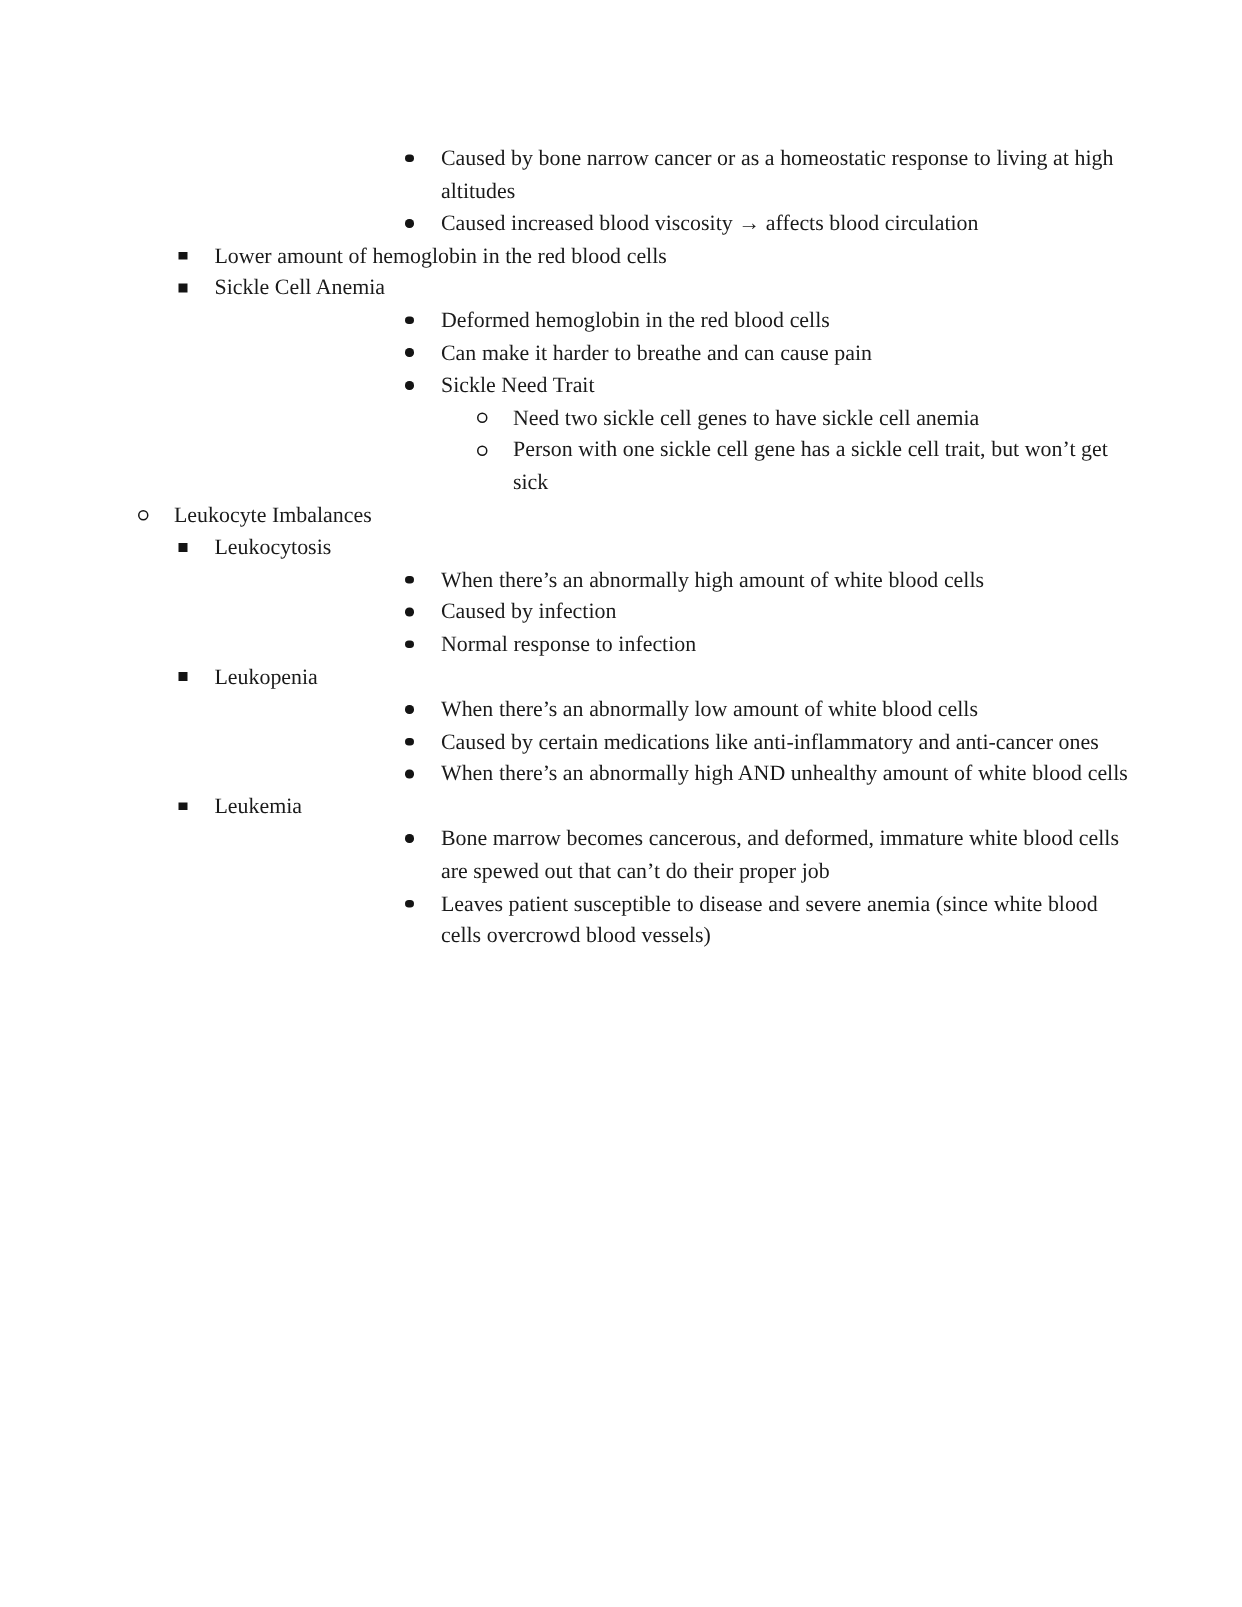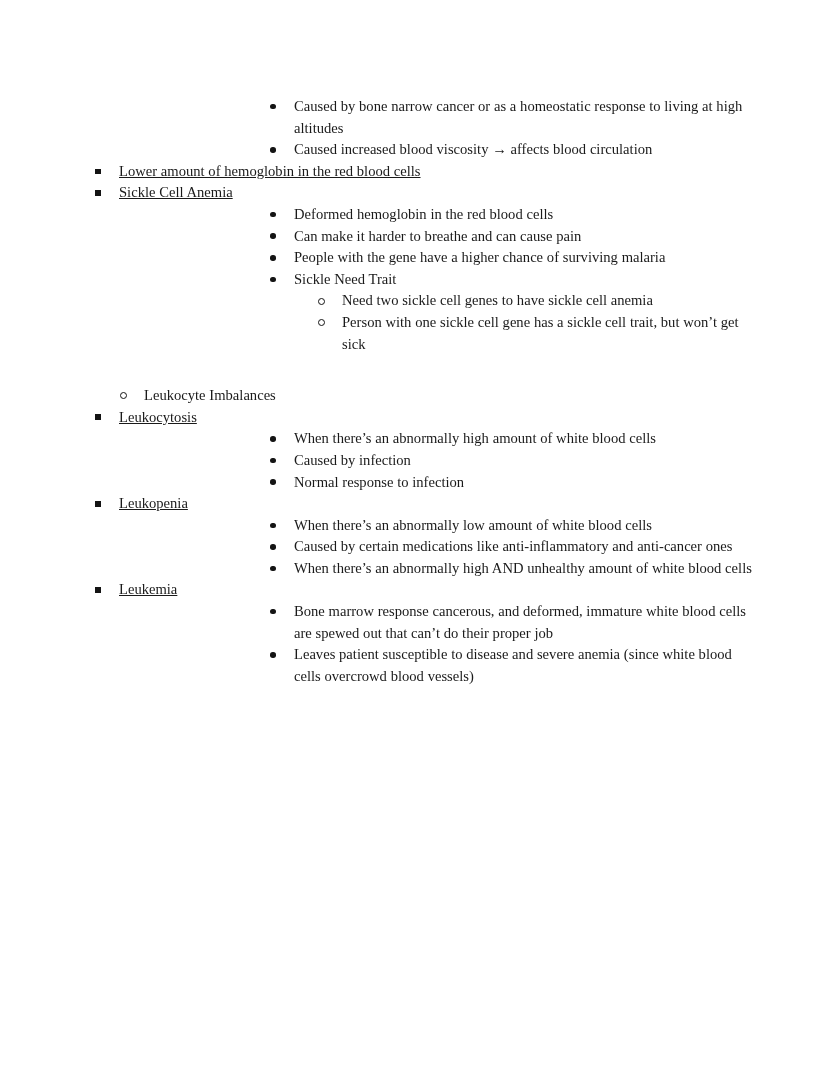--- a/index.html
+++ b/index.html
@@ -89,22 +89,22 @@
   }
 
   .text {
     flex: 1 1 auto;
     text-align: left;
     white-space: normal;
     word-spacing: 0.1px;
   }
 
   
-  .lvl-1 > .row { padding-left: 120px; margin-top: 30px; }
-  .lvl-2 > .row { padding-left: 95px; text-decoration: underline; }
+  .lvl-1 > .row { padding-left: 92px; }
+  .lvl-2 > .row { padding-left: 119px; }
   .lvl-3 > .row { padding-left: 270px; }
   .lvl-4 > .row { padding-left: 318px; }
 
   .lvl-1 > .row .text { max-width: 556px; }
   .lvl-2 > .row .text { max-width: 507px; }
   .lvl-3 > .row .text { max-width: 458px; }
   .lvl-4 > .row .text { max-width: 410px; }
 </style>
 </head>
 <body>
@@ -144,26 +144,20 @@
         </li>
         <li class="node lvl-3">
           <div class="row">
             <span class="bullet"><span class="disc"></span></span>
             <span class="text">Can make it harder to breathe and can cause pain</span>
           </div>
         </li>
         <li class="node lvl-3">
           <div class="row">
             <span class="bullet"><span class="disc"></span></span>
-            <span class="text">People with the gene have a higher chance of surviving malaria</span>
-          </div>
-        </li>
-        <li class="node lvl-3">
-          <div class="row">
-            <span class="bullet"><span class="disc"></span></span>
             <span class="text">Sickle Need Trait</span>
           </div>
         </li>
         <li class="node lvl-4">
           <div class="row">
             <span class="bullet"><span class="circle"></span></span>
             <span class="text">Need two sickle cell genes to have sickle cell anemia</span>
           </div>
         </li>
         <li class="node lvl-4">
@@ -228,21 +222,21 @@
         </li>
         <li class="node lvl-2">
           <div class="row">
             <span class="bullet"><span class="square"></span></span>
             <span class="text">Leukemia</span>
           </div>
         </li>
         <li class="node lvl-3">
           <div class="row">
             <span class="bullet"><span class="disc"></span></span>
-            <span class="text">Bone marrow response cancerous, and deformed, immature white blood cells are spewed out that can’t do their proper job</span>
+            <span class="text">Bone marrow becomes cancerous, and deformed, immature white blood cells are spewed out that can’t do their proper job</span>
           </div>
         </li>
         <li class="node lvl-3">
           <div class="row">
             <span class="bullet"><span class="disc"></span></span>
             <span class="text">Leaves patient susceptible to disease and severe anemia (since white blood cells overcrowd blood vessels)</span>
           </div>
         </li>
       </ul>
   </div>

